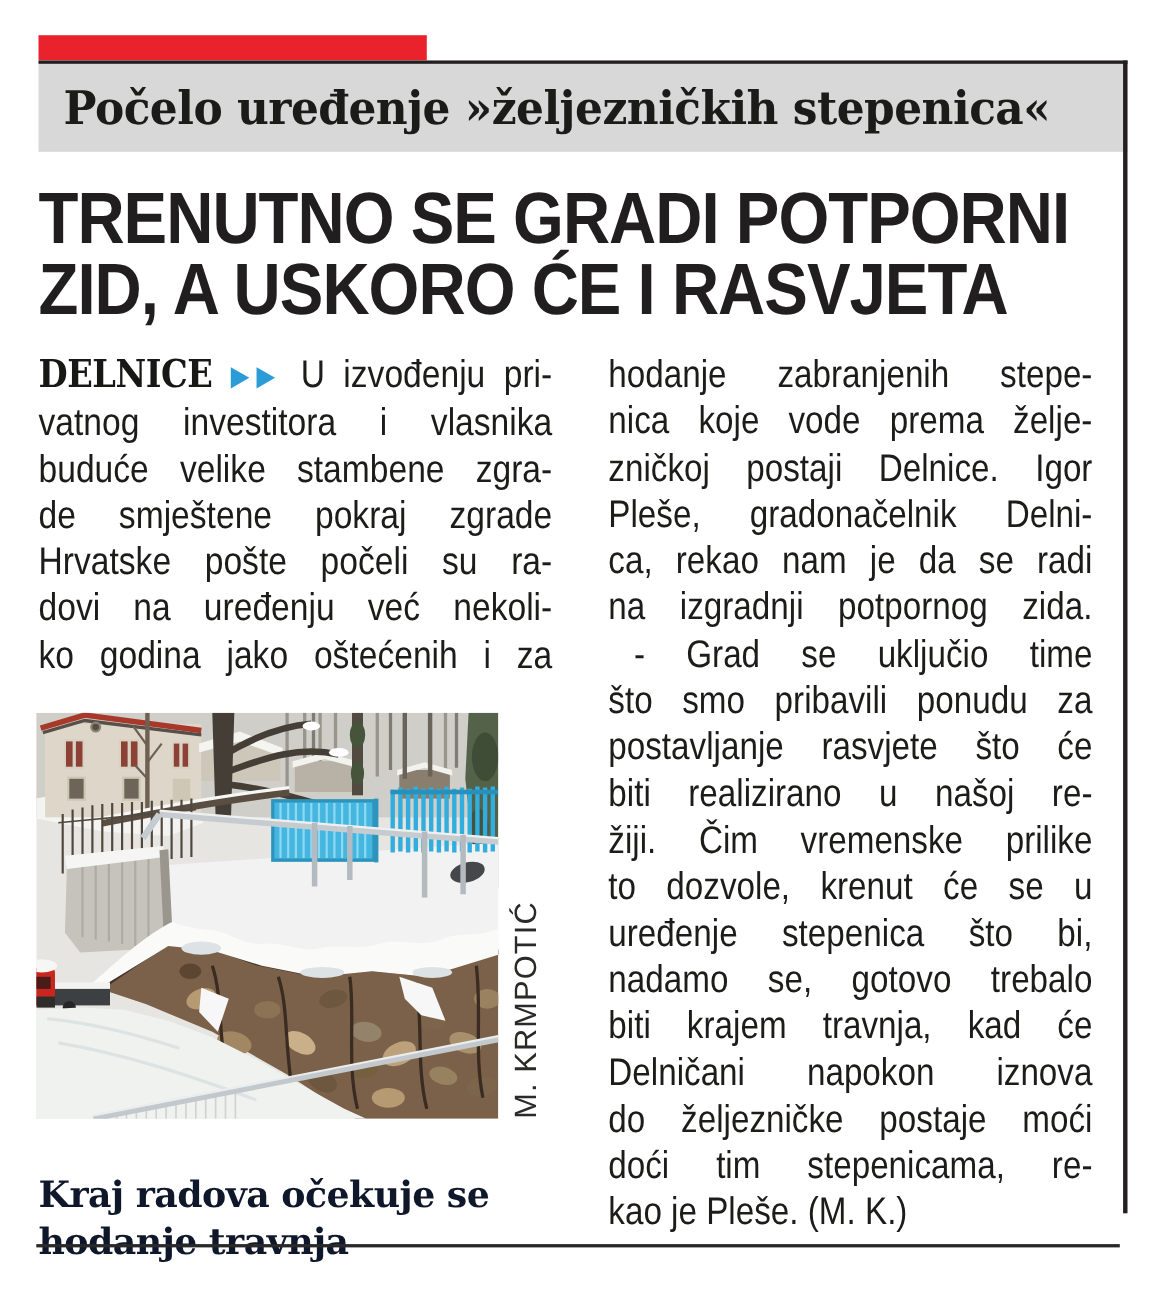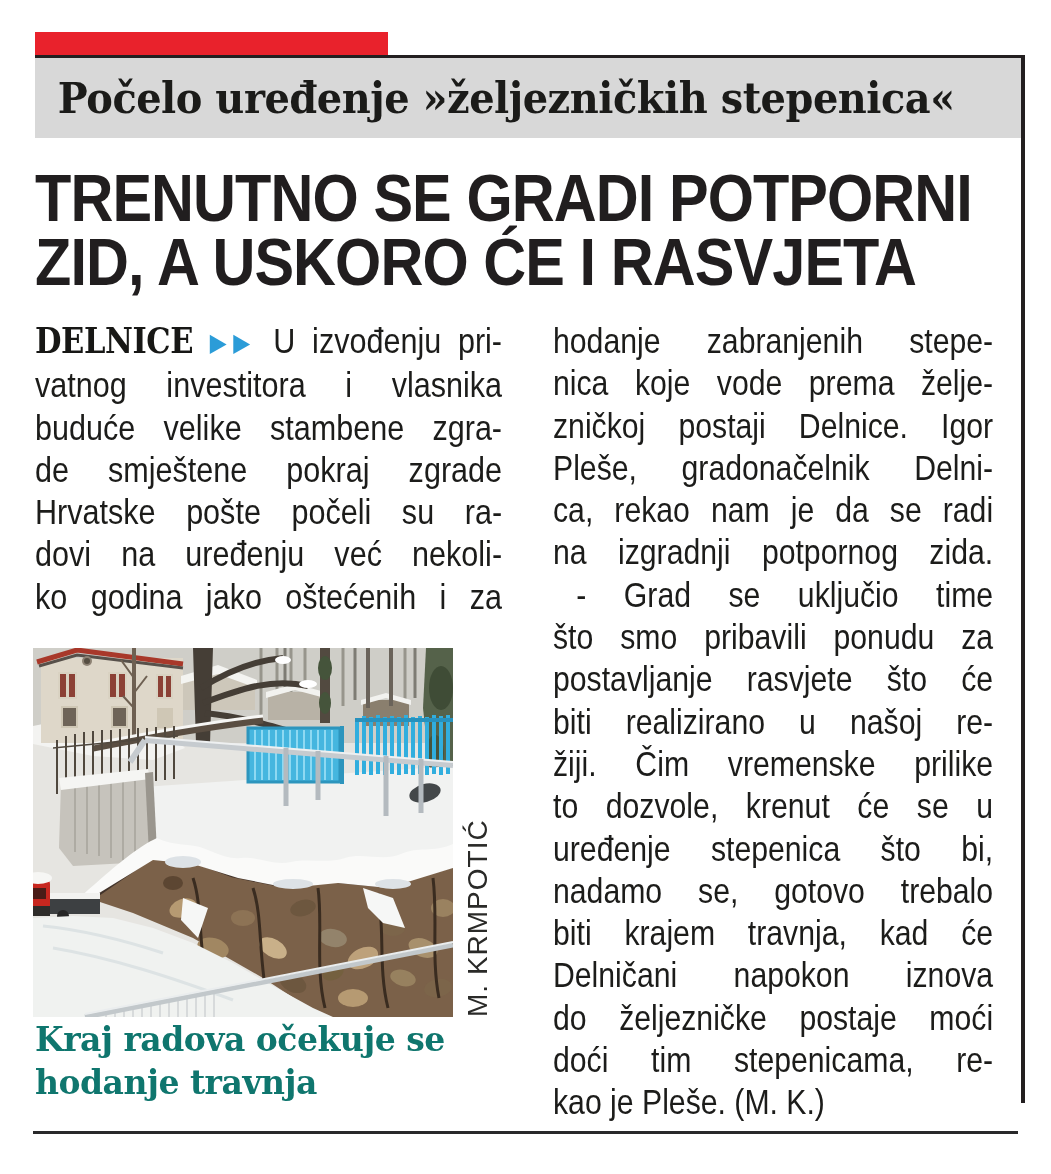--- a/index.html
+++ b/index.html
@@ -45,23 +45,23 @@
   #photo{position:absolute;left:33px;top:648px;width:420px;height:369px;}
   #photo svg{display:block;width:420px;height:369px;}
   
   #photo-credit{
     position:absolute;left:455px;top:648px;width:46px;height:369px;
     writing-mode:vertical-rl;transform:rotate(180deg);
     font-size:28px;line-height:46px;letter-spacing:1px;color:#2a2a28;white-space:nowrap;
   }
   
   #caption{
-    position:absolute;left:35px;top:1018px;width:480px;
+    position:absolute;left:35px;top:1064px;width:480px;
     font-family:"DejaVu Serif",serif;font-weight:bold;font-size:33px;line-height:43px;
-    color:#0f766e;letter-spacing:-0.5px;
+    color:#0f172a;letter-spacing:-0.5px;
   }
   
   #bottom-rule{position:absolute;left:33px;top:1131px;width:985px;height:3px;background:#29292a;}
 </style>
 </head>
 <body>
 
 <div id="page">
 
   <div id="red-bar"></div>

